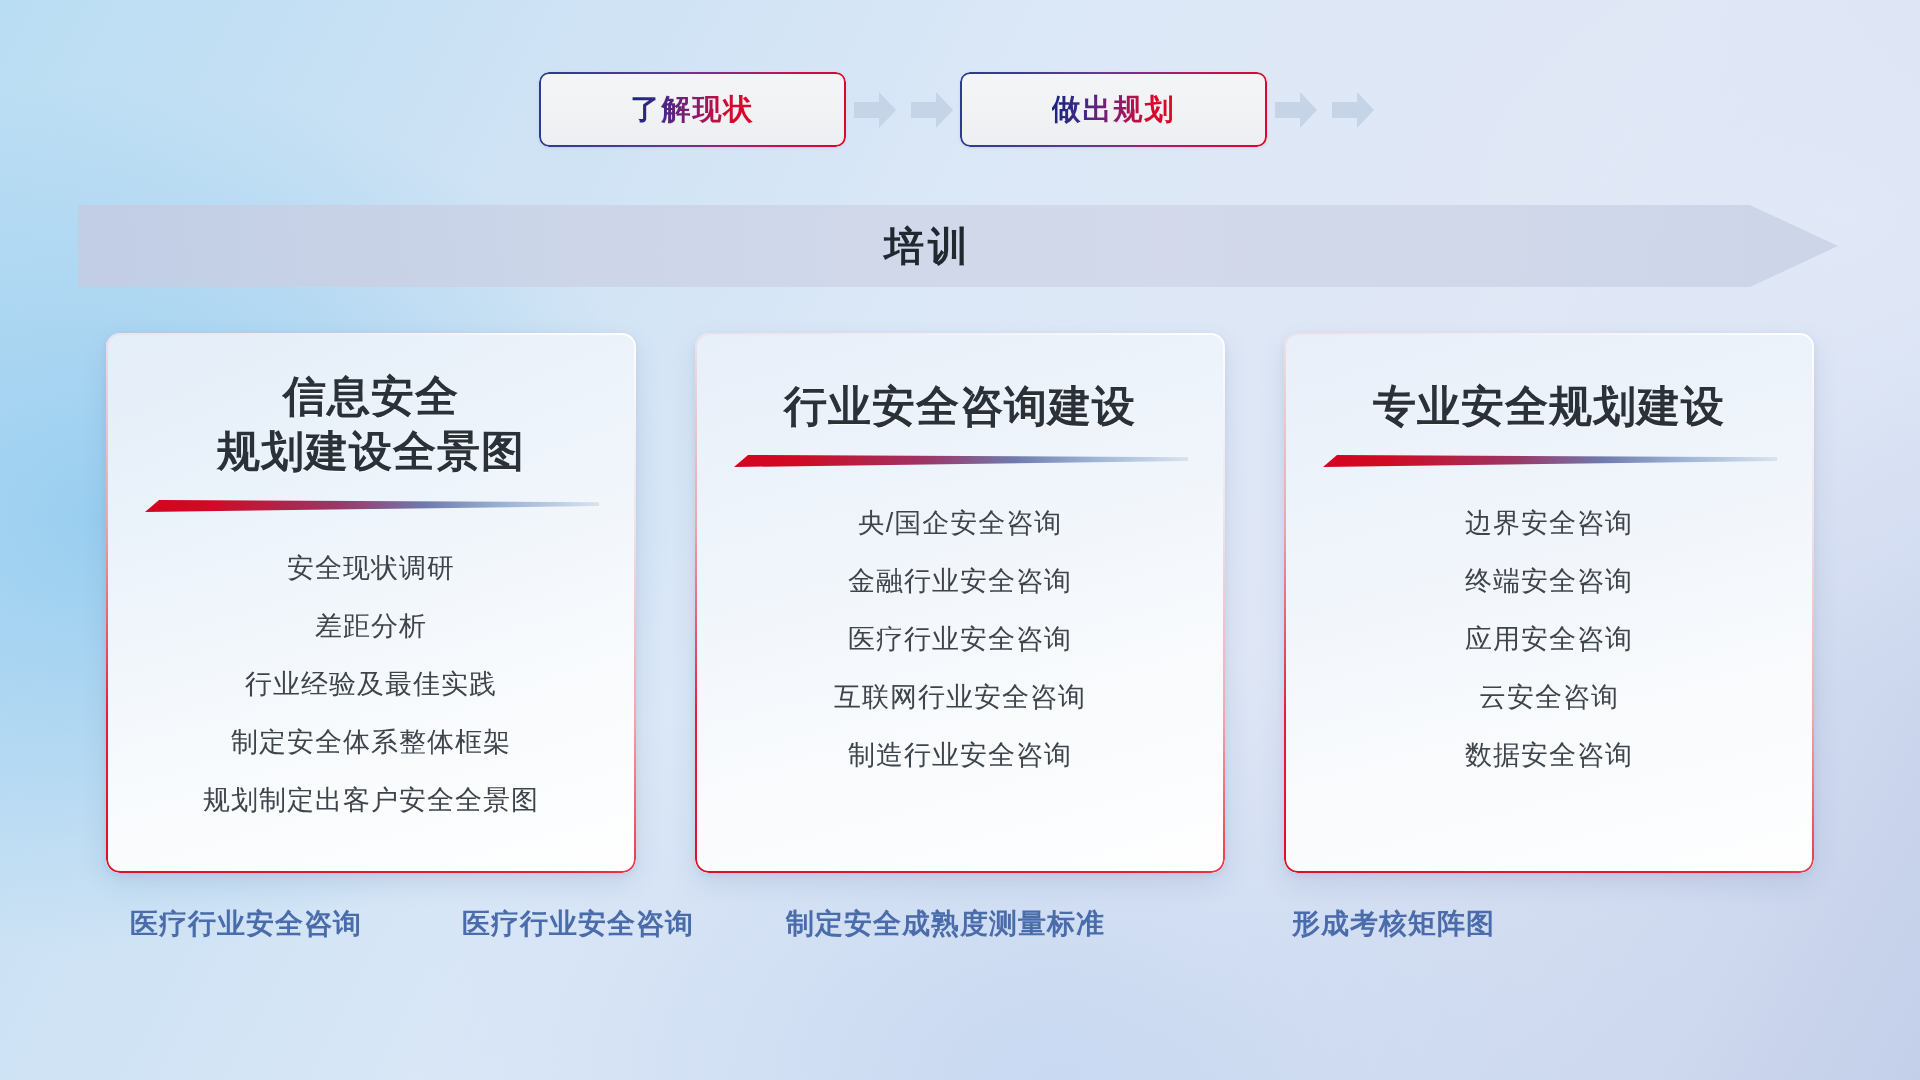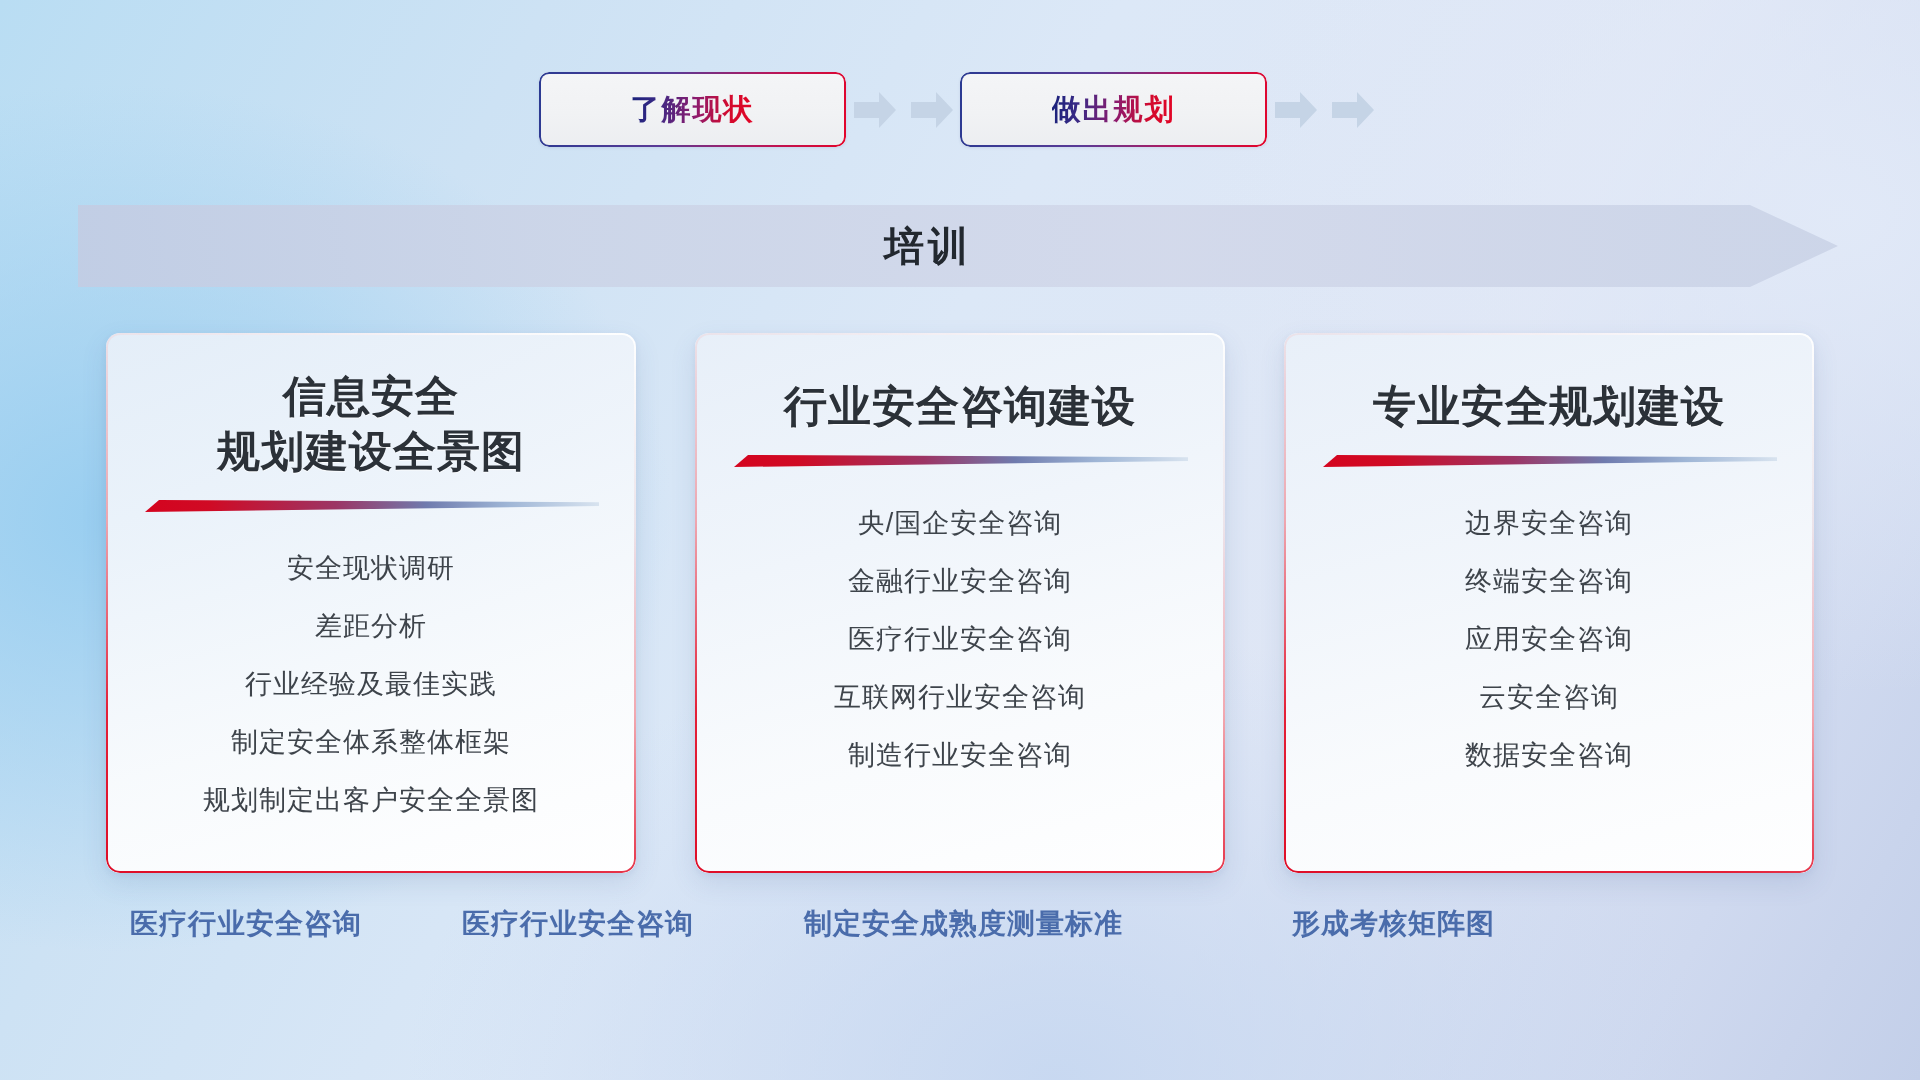--- a/index.html
+++ b/index.html
@@ -242,15 +242,15 @@
           <div class="card-list-item">云安全咨询</div>
           <div class="card-list-item">数据安全咨询</div>
         </div>
        </div>
     </div>
   </div>
 
 <div class="footers" id="footers">
     <div class="footer-label" style="left: 130px;">医疗行业安全咨询</div>
     <div class="footer-label" style="left: 462px;">医疗行业安全咨询</div>
-    <div class="footer-label" style="left: 786px; margin-left: 18px;">制定安全成熟度测量标准</div>
+    <div class="footer-label" style="left: 786px;">制定安全成熟度测量标准</div>
     <div class="footer-label" style="left: 1292px;">形成考核矩阵图</div>
   </div>
 
 </body></html>

